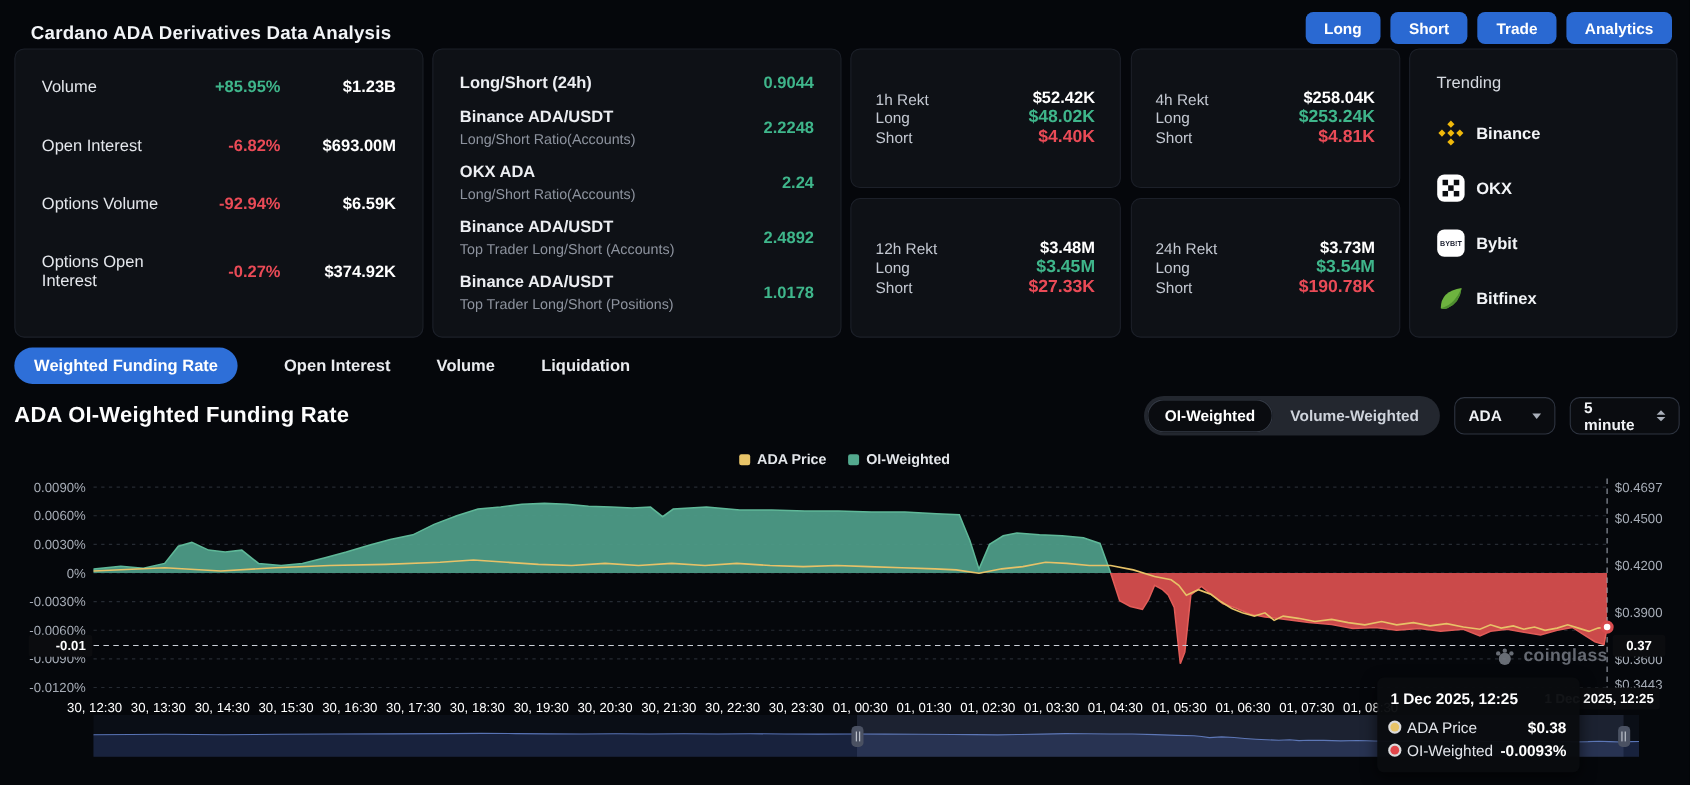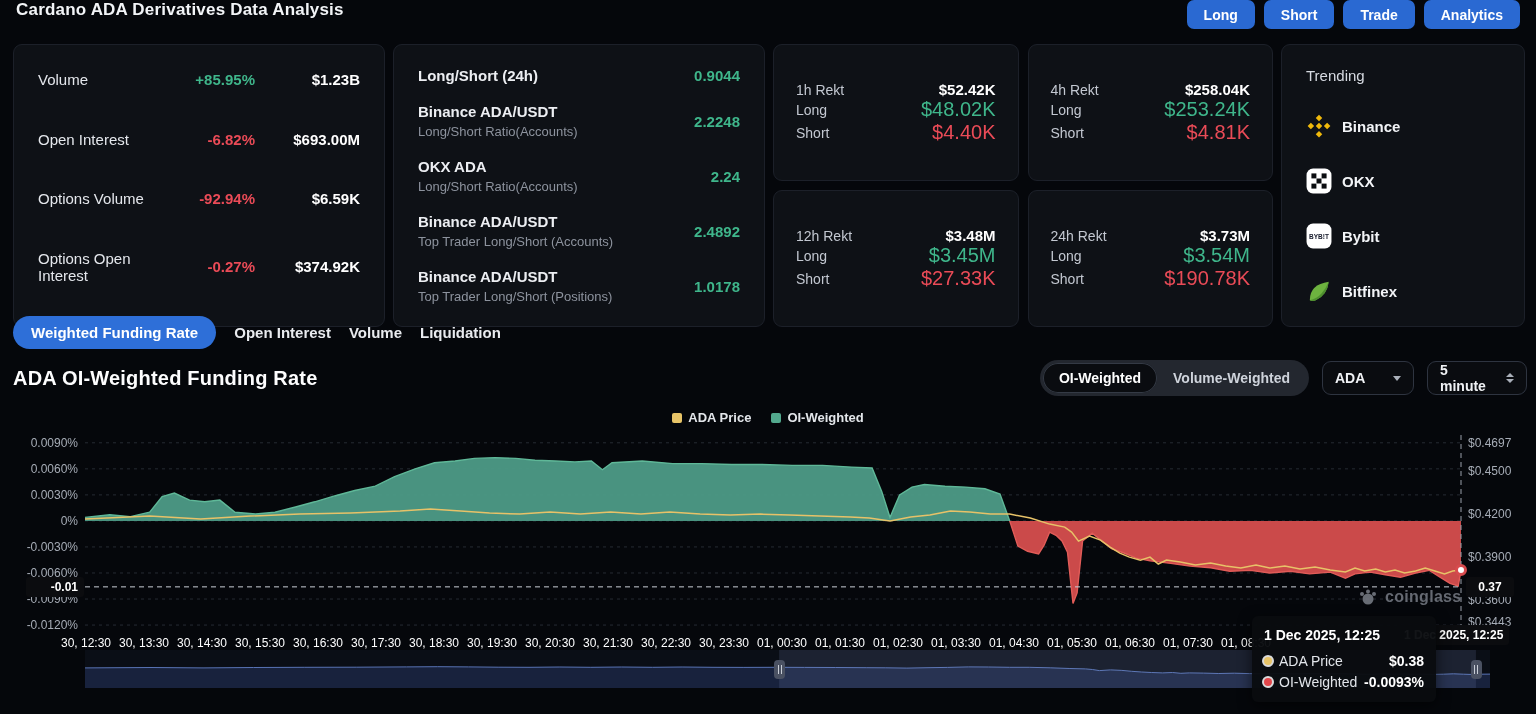--- a/index.html
+++ b/index.html
@@ -1,21 +1,21 @@
 <!DOCTYPE html>
 <html><head>
 <meta charset="utf-8">
 <style>
   * { margin:0; padding:0; box-sizing:border-box; }
   html,body { background:#05070b; }
   body { font-family:"Liberation Sans", sans-serif; }
   .page { position:relative; width:1536px; height:714px; background:#05070b; overflow:hidden; color:#e8eaee; }
 
   
-  .topbar { position:absolute; top:0; left:0; width:1536px; height:40px; display:flex; align-items:flex-start; justify-content:space-between; padding:0 16px 0 16px; }
+  .topbar { position:absolute; top:0; left:0; width:1536px; height:40px; display:flex; align-items:flex-end; justify-content:space-between; padding:0 16px 0 28px; }
   .page-title { font-size:17px; font-weight:700; color:#f2f4f7; letter-spacing:.2px; }
   .topbar-buttons { display:flex; gap:9px; }
   .hbtn { background:#2a69d2; color:#fff; border:none; border-radius:7px; height:29px; padding:0 17px; font-size:14px; font-weight:700; font-family:inherit; cursor:pointer; }
 
   
   .cards { position:absolute; top:44px; left:13px; width:1514px; height:255px; display:grid; grid-template-columns:372px 372px 500px 244px; gap:8px; }
   .card { background:#0e1116; border:1px solid #1c2029; border-radius:9px; }
   .card-metrics { padding:26px 24px 42px 24px; display:flex; flex-direction:column; justify-content:space-between; }
   .mrow { display:flex; align-items:center; }
   .mlabel { font-size:15px; color:#e4e7ec; font-weight:500; flex:1; }
@@ -30,30 +30,30 @@
   .rtitle { font-size:15px; color:#eceef2; font-weight:600; }
   .rsub { font-size:13px; color:#8d939e; margin-top:4px; }
   .rsub:empty { display:none; }
   .rvalue { font-size:15px; font-weight:700; color:#3fb68b; }
 
   .rekt-grid { display:grid; grid-template-columns:1fr 1fr; grid-template-rows:1fr 1fr; gap:9px; }
   .rekt-card { background:#0e1116; border:1px solid #1c2029; border-radius:9px; padding:36px 22px; display:flex; flex-direction:column; justify-content:space-between; }
   .krow { display:flex; align-items:center; justify-content:space-between; }
   .klabel { font-size:14px; color:#c3c8d1; }
   .ktotal { font-size:15px; font-weight:700; color:#fff; }
-  .kval { font-size:20px; font-weight:400; }
+  .kval { font-size:16px; font-weight:700; }
 
   .card-trending { padding:22px 24px; display:flex; flex-direction:column; justify-content:space-between; }
   .trending-title { font-size:15px; color:#d6dae1; }
   .trow { display:flex; align-items:center; gap:10px; cursor:pointer; }
   .tname { font-size:15px; font-weight:700; color:#f2f4f7; }
   .ticon { width:26px; height:26px; display:flex; align-items:center; justify-content:center; }
 
   
-  .tabs { position:absolute; top:316px; left:13px; display:flex; align-items:center; gap:18px; height:33px; }
+  .tabs { position:absolute; top:316px; left:13px; display:flex; align-items:center; gap:42px; height:33px; }
   .tab { font-size:15px; font-weight:700; color:#e9ebef; cursor:pointer; }
   .tab.active { background:#2e6fd8; color:#fff; border-radius:17px; padding:8px 18px; }
 
   
   .chart-header { position:absolute; top:360px; left:13px; width:1514px; height:36px; display:flex; align-items:center; justify-content:space-between; }
   .chart-title { font-size:20px; font-weight:800; color:#fdfdfe; letter-spacing:.2px; }
   .chart-controls { display:flex; align-items:center; gap:13px; }
   .segmented { background:#23272f; border-radius:19px; padding:3px; display:flex; }
   .segment { font-size:14px; font-weight:700; color:#ced3db; padding:7px 16px; border-radius:16px; cursor:pointer; }
   .segment.active { background:#0a0c10; color:#fff; box-shadow:0 0 0 1px #343a45 inset; }

